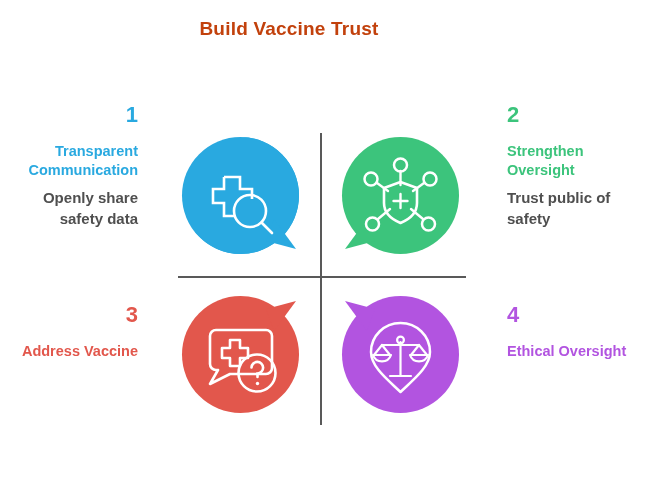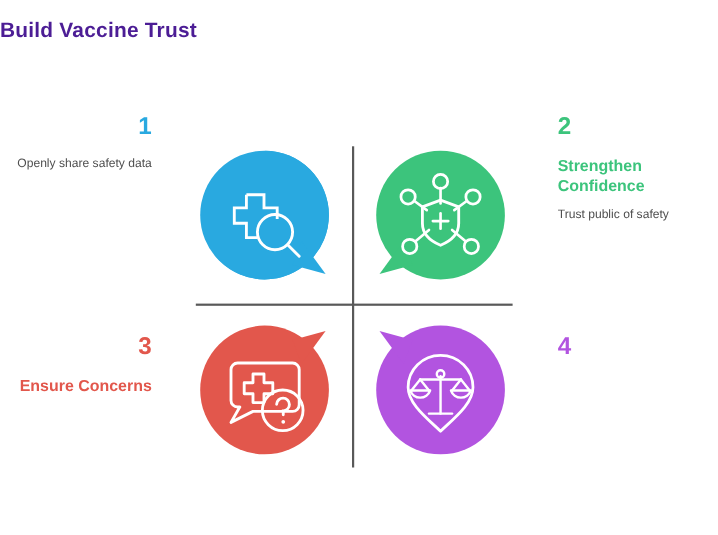--- a/index.html
+++ b/index.html
@@ -18,24 +18,24 @@
   #infographic {
     position: relative;
     width: 653px;
     height: 486px;
   }
   .page-title {
     position: absolute;
     top: 18px;
     left: 0;
     width: 578px;
-    text-align: left;
+    text-align: center;
     font-size: 19px;
     font-weight: bold;
-    color: #4c1d95;
+    color: #c2410c;
     letter-spacing: 0.2px;
   }
 
   
   .divider-h {
     position: absolute;
     left: 178px;
     top: 276px;
     width: 288px;
     height: 2px;
@@ -69,22 +69,22 @@
     line-height: 1.05;
     margin-bottom: 16px;
   }
   .tb-title {
     font-size: 14.5px;
     font-weight: bold;
     line-height: 1.28;
     margin-bottom: 9px;
   }
   .tb-desc {
-    font-size: 11px;
-    font-weight: normal;
+    font-size: 15px;
+    font-weight: bold;
     color: #4f4f4f;
     line-height: 1.36;
   }
 
   
   .bubble {
     position: absolute;
     width: 125px;
     height: 125px;
   }
@@ -99,40 +99,41 @@
 
 <div id="infographic">
 
   <div class="page-title">Build Vaccine Trust</div>
 
   <div class="divider-h"></div>
   <div class="divider-v"></div>
 
   <div class="textblock left tb-q1">
     <div class="tb-num" style="color:#29a9e0">1</div>
+    <div class="tb-title" style="color:#29a9e0">Transparent Communication</div>
     <div class="tb-desc">Openly share safety data</div>
   </div>
 
   <div class="bubble b-q1">
     <svg width="125" height="125" viewBox="0 0 125 125">
       <path d="M62.5 4 A58.5 58.5 0 1 1 62.5 121 A58.5 58.5 0 0 1 18 100 L103 108 L99 99 A58.5 58.5 0 0 0 62.5 4 Z" fill="#29a9e0"></path>
       <circle cx="62.5" cy="62.5" r="58.5" fill="#29a9e0"></circle>
       <path d="M96 86 L118 116 L88 108 Z" fill="#29a9e0"></path>
 
       <path d="M46 44 L62 44 L62 56 L74 56 L74 66
                M46 44 L46 56 L35 56 L35 70 L46 70 L46 83 L56 83" fill="none" stroke="#ffffff" stroke-width="2.6" stroke-linejoin="miter" stroke-linecap="butt"></path>
 
       <circle cx="72" cy="78" r="16" fill="none" stroke="#ffffff" stroke-width="2.6"></circle>
       <line x1="83.5" y1="89.5" x2="94" y2="100" stroke="#ffffff" stroke-width="2.6" stroke-linecap="round"></line>
     </svg>
   </div>
 
   <div class="textblock right tb-q2">
     <div class="tb-num" style="color:#3cc47c">2</div>
-    <div class="tb-title" style="color:#3cc47c">Strengthen Confidence</div>
+    <div class="tb-title" style="color:#3cc47c">Strengthen Oversight</div>
     <div class="tb-desc">Trust public of safety</div>
   </div>
 
   <div class="bubble b-q2">
     <svg width="125" height="125" viewBox="0 0 125 125">
       <circle cx="62.5" cy="62.5" r="58.5" fill="#3cc47c"></circle>
       <path d="M29 86 L7 116 L37 108 Z" fill="#3cc47c"></path>
 
       <g stroke="#ffffff" stroke-width="2.4" fill="none" stroke-linecap="round">
         <line x1="62.5" y1="52" x2="62.5" y2="38"></line>
@@ -154,41 +155,42 @@
         <circle cx="33" cy="46" r="6.5"></circle>
         <circle cx="92" cy="46" r="6.5"></circle>
         <circle cx="34.5" cy="91" r="6.5"></circle>
         <circle cx="90.5" cy="91" r="6.5"></circle>
       </g>
     </svg>
   </div>
 
   <div class="textblock left tb-q3">
     <div class="tb-num" style="color:#e2574c">3</div>
-    <div class="tb-title" style="color:#e2574c">Ensure Concerns</div>
+    <div class="tb-title" style="color:#e2574c">Address Vaccine</div>
   </div>
 
   <div class="bubble b-q3">
     <svg width="125" height="125" viewBox="0 0 125 125">
       <circle cx="62.5" cy="62.5" r="58.5" fill="#e2574c"></circle>
       <path d="M96 39 L118 9 L88 17 Z" fill="#e2574c"></path>
 
       <path d="M44 38 L88 38 A6 6 0 0 1 94 44 L94 76 A6 6 0 0 1 88 82 L52 82 L32 92 L40 78 L38 78
                A6 6 0 0 1 32 72 L32 44 A6 6 0 0 1 38 38 Z" fill="none" stroke="#ffffff" stroke-width="2.6" stroke-linejoin="round"></path>
 
       <path d="M52 48 L62 48 L62 56 L70 56 L70 66 L62 66 L62 74 L52 74 L52 66 L44 66 L44 56 L52 56 Z" fill="none" stroke="#ffffff" stroke-width="2.6" stroke-linejoin="round"></path>
 
       <circle cx="79" cy="81" r="18.5" fill="none" stroke="#ffffff" stroke-width="2.6"></circle>
       <path d="M73.5 75.5 A5.8 5.8 0 1 1 79.5 81.5 L79.5 85" fill="none" stroke="#ffffff" stroke-width="2.6" stroke-linecap="round"></path>
       <circle cx="79.5" cy="91.5" r="1.7" fill="#ffffff"></circle>
     </svg>
   </div>
 
   <div class="textblock right tb-q4">
     <div class="tb-num" style="color:#b254e0">4</div>
+    <div class="tb-title" style="color:#b254e0">Ethical Oversight</div>
   </div>
 
   <div class="bubble b-q4">
     <svg width="125" height="125" viewBox="0 0 125 125">
       <circle cx="62.5" cy="62.5" r="58.5" fill="#b254e0"></circle>
       <path d="M29 39 L7 9 L37 17 Z" fill="#b254e0"></path>
 
       <path d="M62.5 31 C79 31 92 44 92 60 C92 75 75 88 62.5 100 C50 88 33 75 33 60 C33 44 46 31 62.5 31 Z" fill="none" stroke="#ffffff" stroke-width="2.5" stroke-linejoin="round"></path>
 
       <g stroke="#ffffff" stroke-width="2.2" fill="none" stroke-linecap="round">

